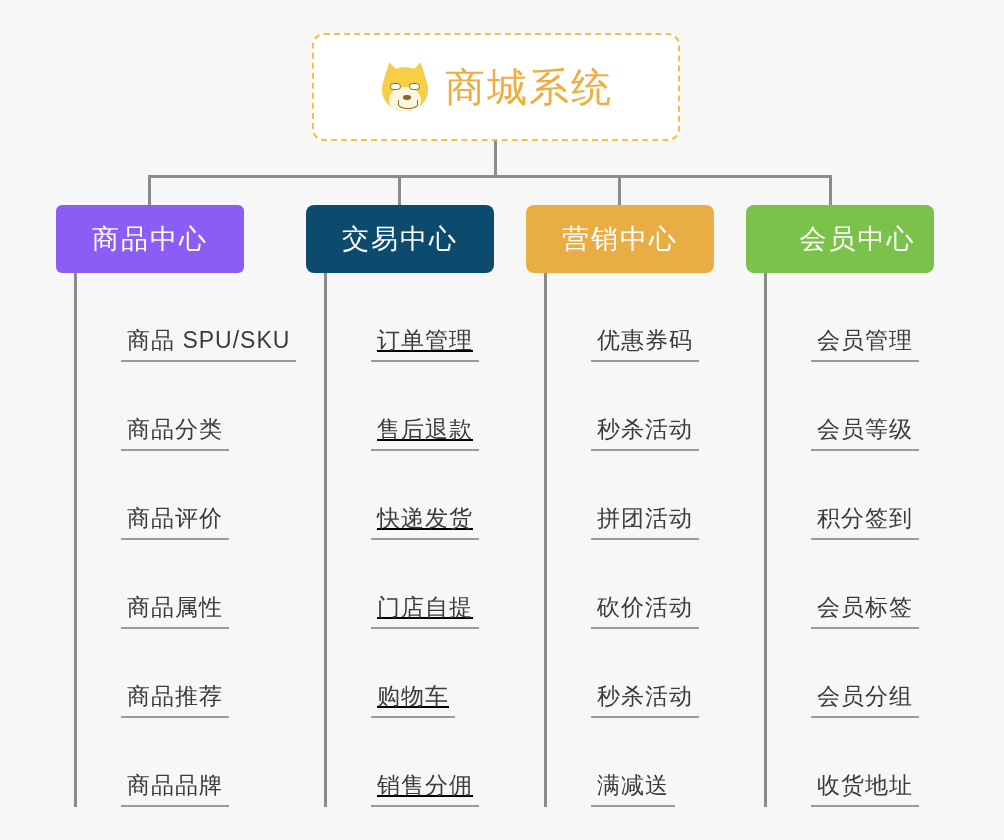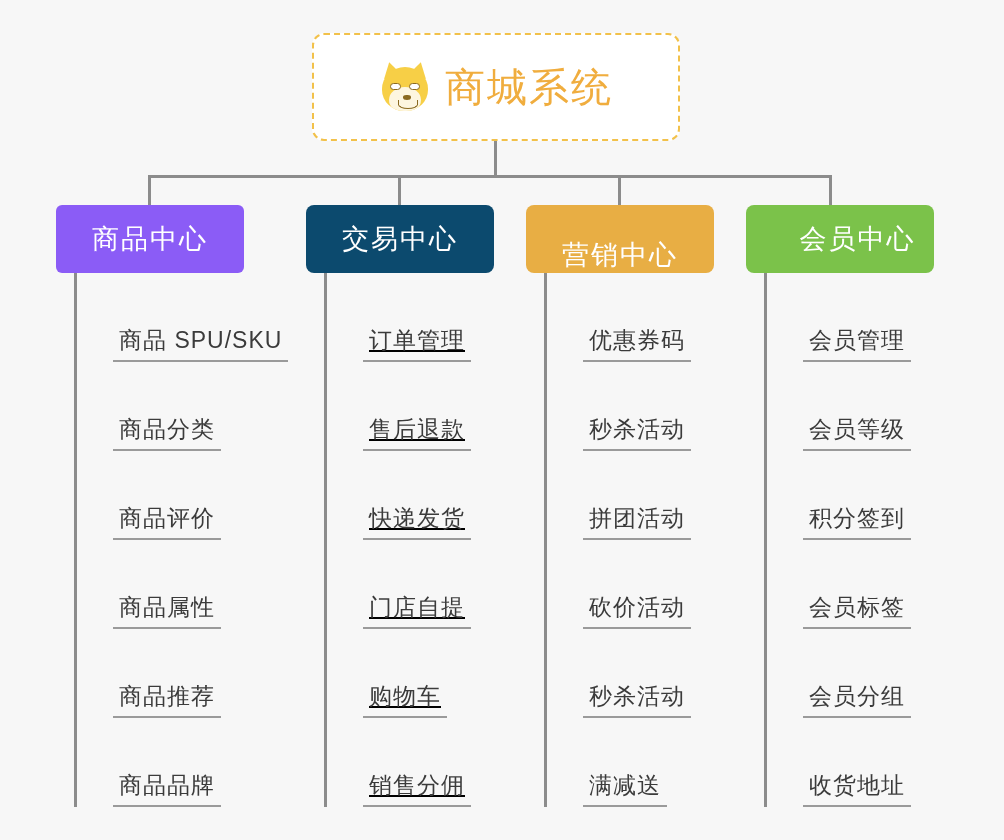--- a/index.html
+++ b/index.html
@@ -142,21 +142,21 @@
     justify-content: center;
     color: #ffffff;
     font-size: 27px;
     letter-spacing: 2px;
     white-space: nowrap;
   }
 
   .leaf-list {
     position: relative;
     margin-left: 18px;
-    padding-left: 4px;
+    padding-left: 12px;
     border-left: 3px solid #8c8c8c;
   }
   .leaf-item {
     position: relative;
     height: 89px;
     display: flex;
     align-items: flex-end;
   }
   .leaf-label {
     display: inline-block;
@@ -243,21 +243,21 @@
       <div class="leaf-item">
           <span class="leaf-label">购物车</span>
         </div>
       <div class="leaf-item">
           <span class="leaf-label">销售分佣</span>
         </div>
     </div>
   </div>
 
   <div class="column col-3">
-    <div class="cat-box" style="background: rgb(232, 174, 68); align-items: flex-end;">
+    <div class="cat-box" style="background: rgb(232, 174, 68);">
       <span>营销中心</span>
     </div>
     <div class="leaf-list" style="border-left-color: rgb(140, 140, 140);">
       <div class="leaf-item">
           <span class="leaf-label">优惠券码</span>
         </div>
       <div class="leaf-item">
           <span class="leaf-label">秒杀活动</span>
         </div>
       <div class="leaf-item">

